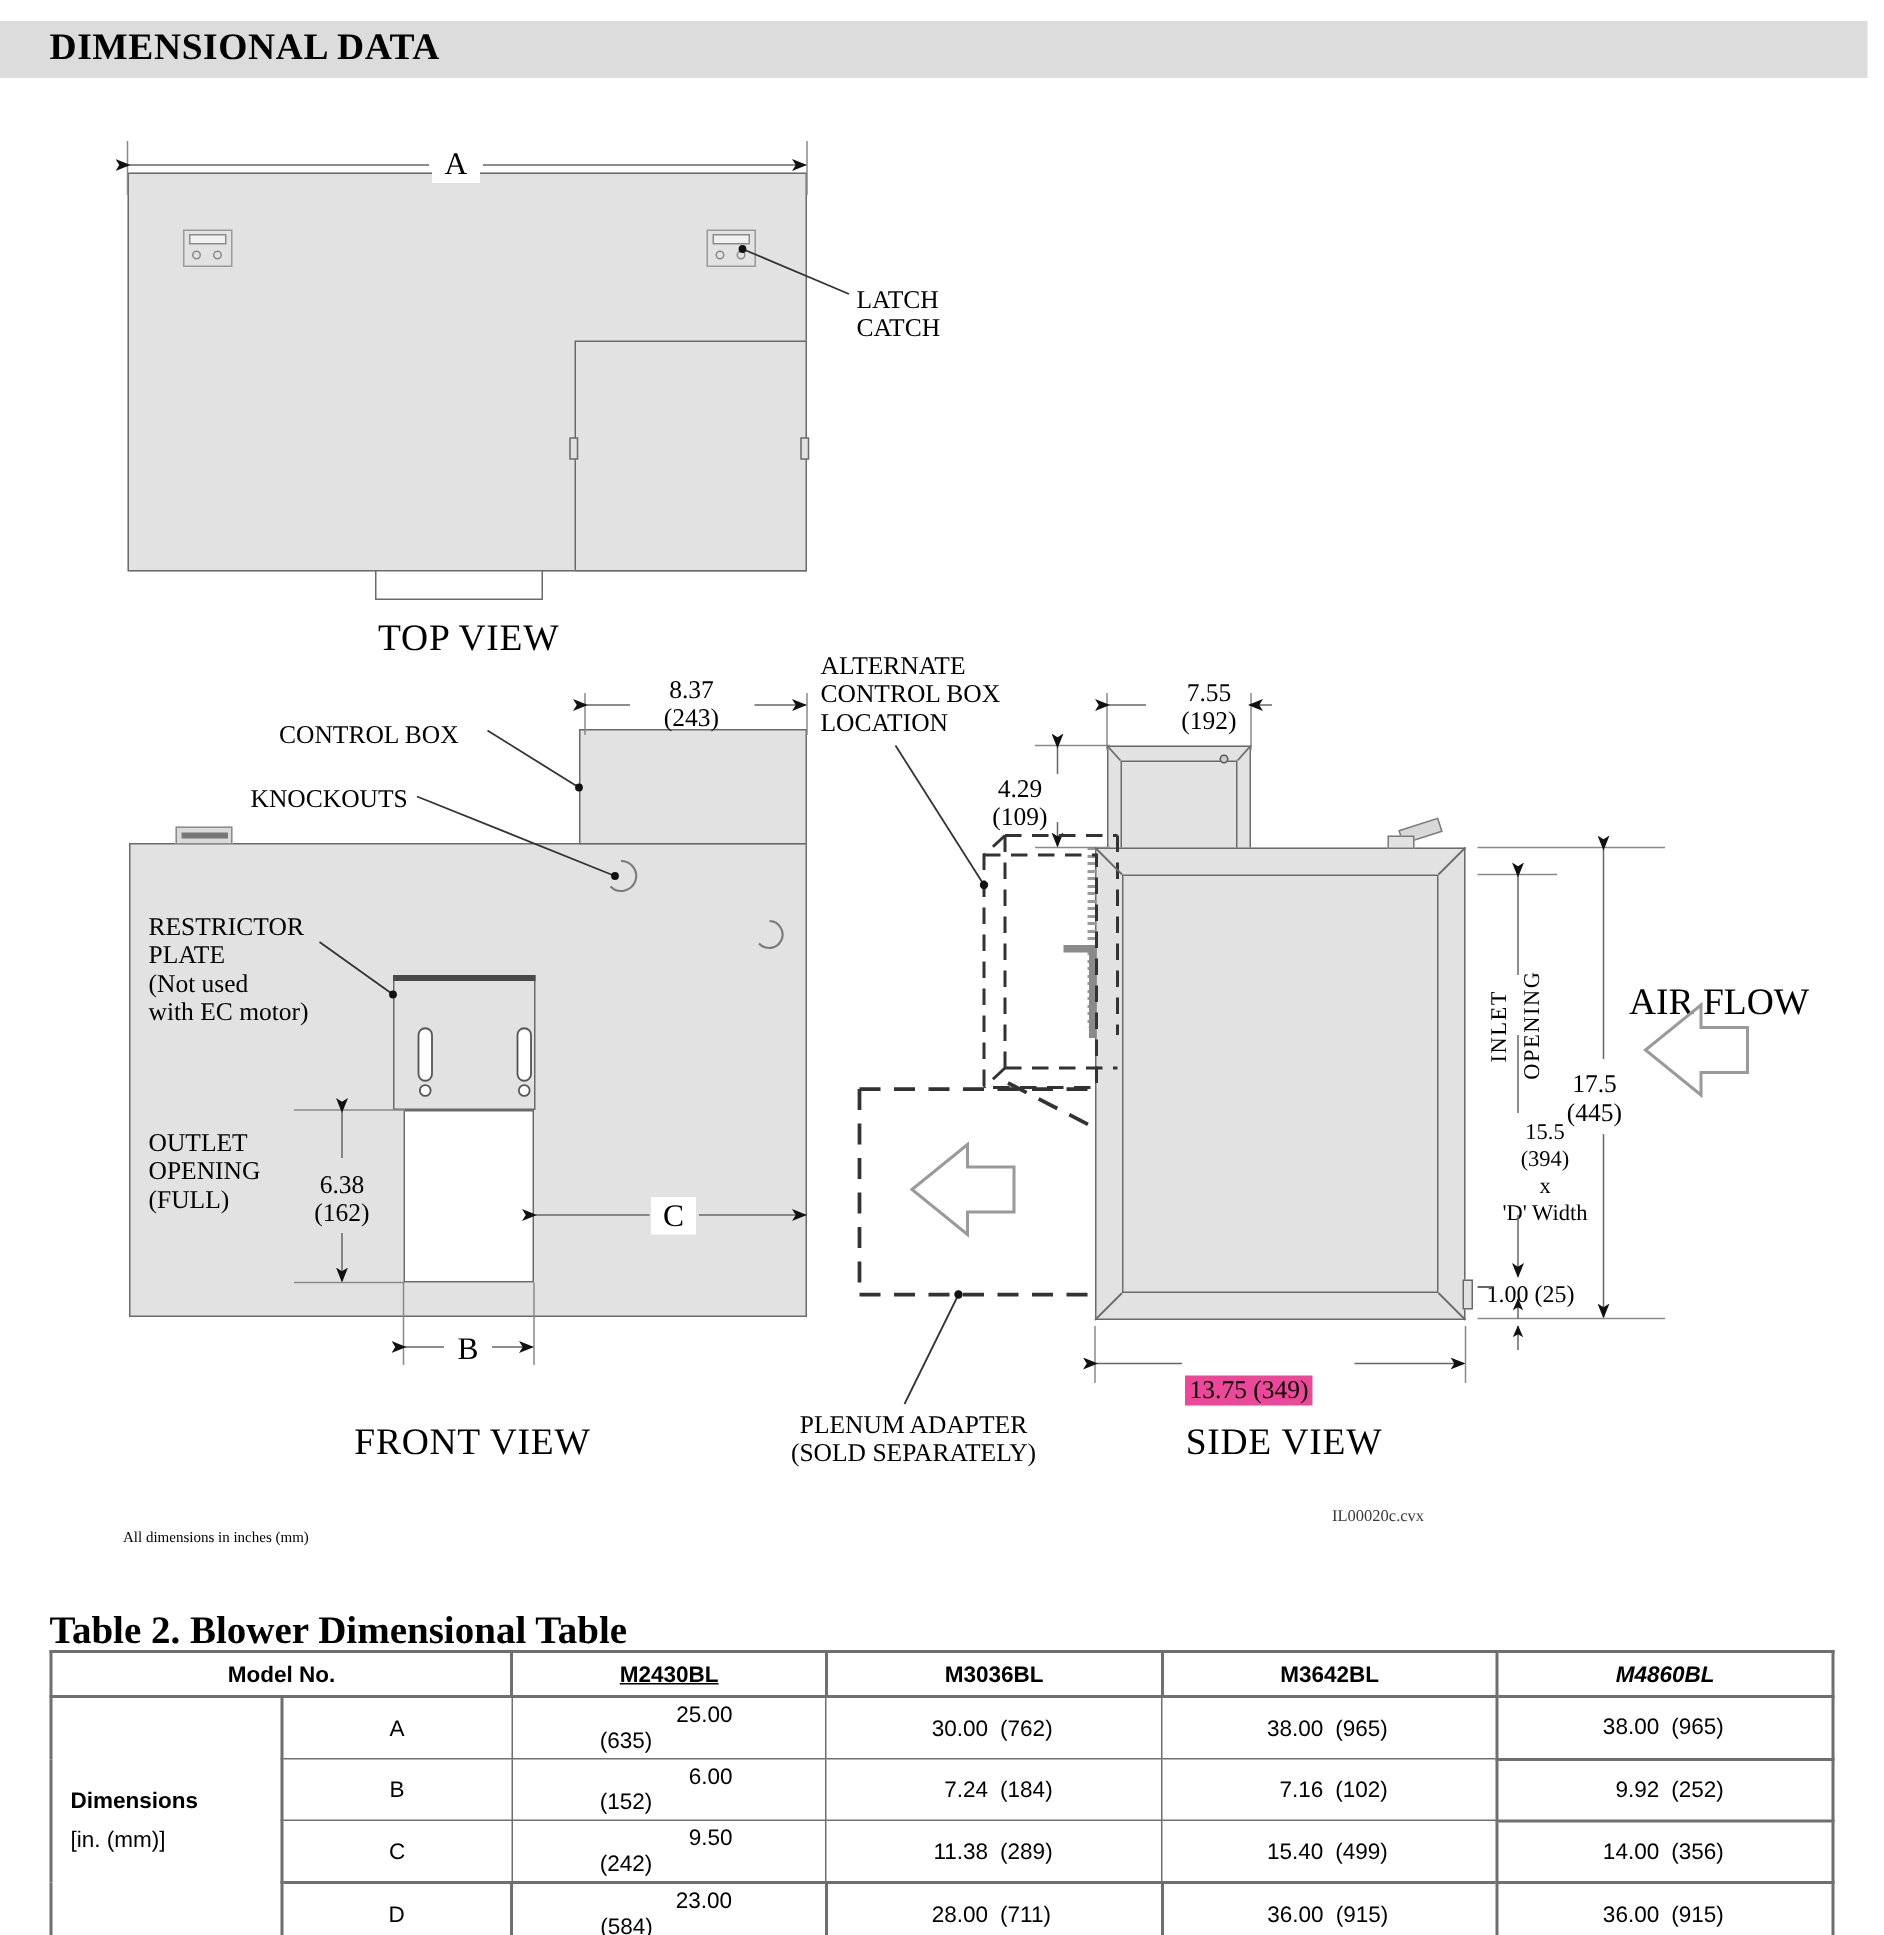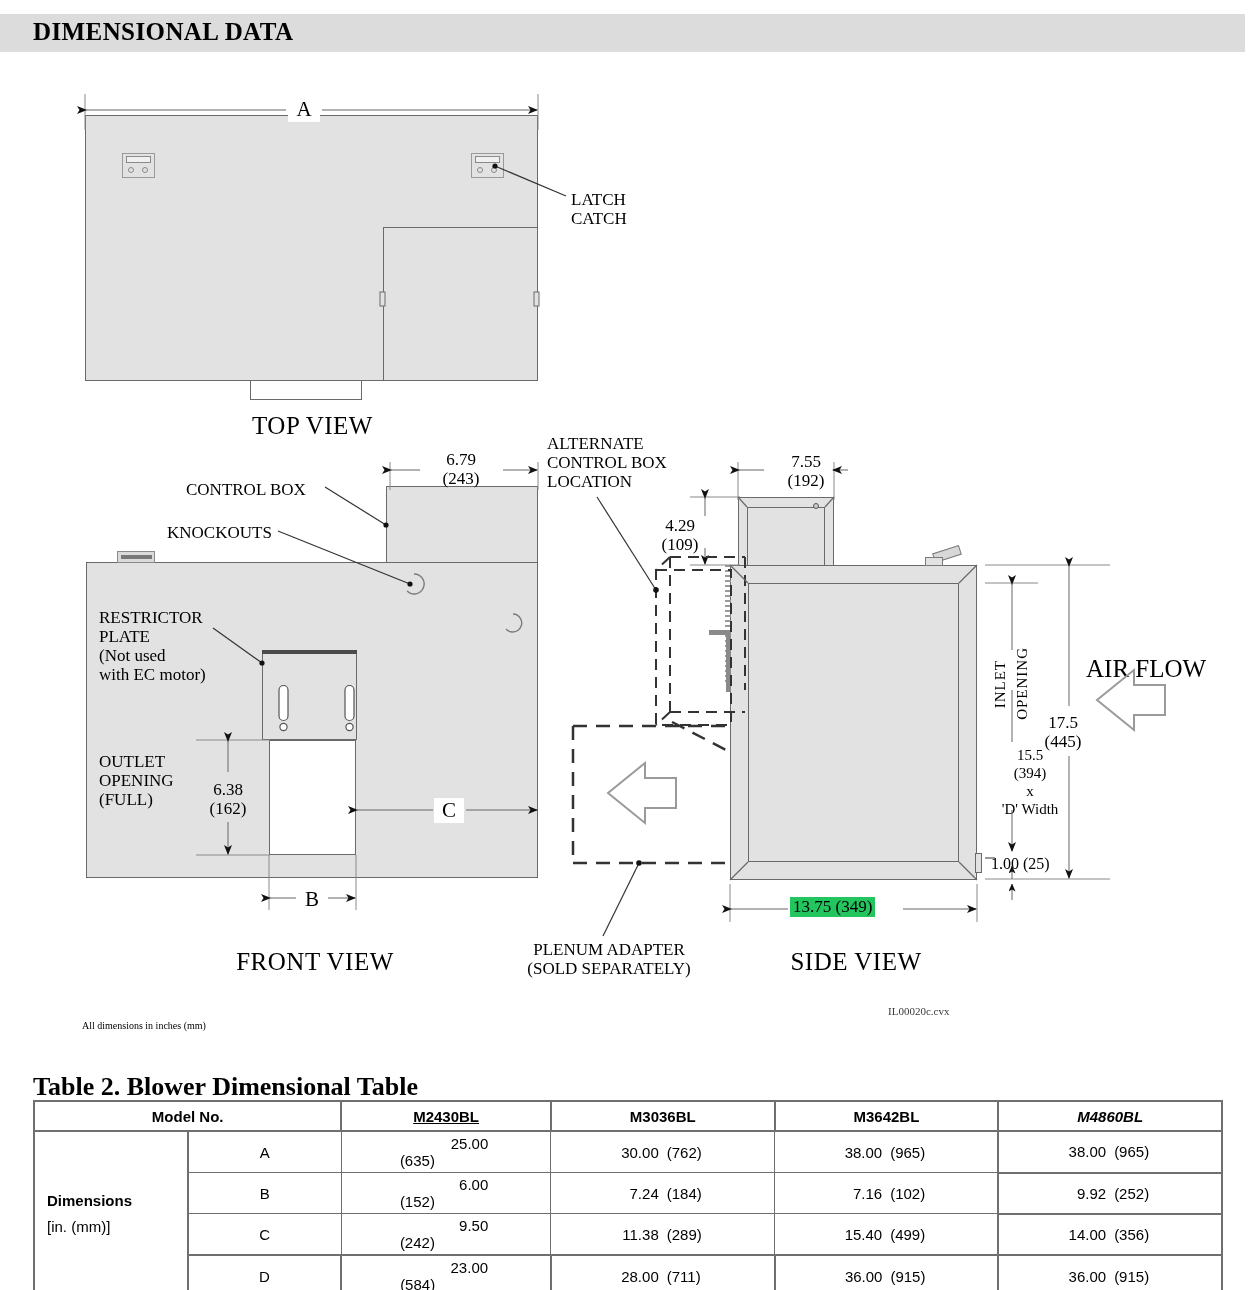--- a/index.html
+++ b/index.html
@@ -195,21 +195,21 @@
 <div class="lbl" style="left:186px; top:480px;">CONTROL BOX</div>
 <div class="lbl" style="left:167px; top:523px;">KNOCKOUTS</div>
 <div class="lbl" style="left:99px; top:608px;">RESTRICTOR
 PLATE
 (Not used
 with EC motor)</div>
 <div class="lbl" style="left:99px; top:752px;">OUTLET
 OPENING
 (FULL)</div>
 
-<div class="dimtxt" style="left:421px; top:450px; width:80px;">6.79
+<div class="dimtxt" style="left:421px; top:450px; width:80px;">8.37
 (243)</div>
 <div class="dimtxt" style="left:196px; top:780px; width:64px;">6.38
 (162)</div>
 <div class="dimletter" style="left:297px; top:887px; width:30px;">B</div>
 <div class="dimletter" style="left:434px; top:798px; width:30px;">C</div>
 
 <div class="viewname" style="left:170px; top:948px; width:290px;">FRONT VIEW</div>
 
 <div class="panel" style="left:738px; top:497px; width:96px; height:70px;"></div>
 <div class="panel" style="left:747px; top:507px; width:78px; height:60px; background:#e2e2e2; border-width:1px;"></div>
@@ -236,21 +236,21 @@
 
 <div style="position:absolute; left:992px; top:660px; font-size:15px; font-family:'Liberation Serif',serif;
             writing-mode:vertical-rl; transform:rotate(180deg); letter-spacing:1px;">INLET</div>
 <div style="position:absolute; left:1014px; top:647px; font-size:15px; font-family:'Liberation Serif',serif;
             writing-mode:vertical-rl; transform:rotate(180deg); letter-spacing:1px;">OPENING</div>
 
 <div class="dimtxt" style="left:766px; top:452px; width:80px;">7.55
 (192)</div>
 <div class="dimtxt" style="left:650px; top:516px; width:60px;">4.29
 (109)</div>
-<div style="position:absolute; left:790px; top:897px; font-size:17px; font-family:'Liberation Serif',serif; background:#22c55e; padding:0 3px; white-space:pre;">13.75 (349)</div>
+<div style="position:absolute; left:790px; top:917px; font-size:17px; font-family:'Liberation Serif',serif; background:#ec4899; padding:0 3px; white-space:pre;">13.75 (349)</div>
 <div class="dimtxt" style="left:1033px; top:713px; width:60px;">17.5
 (445)</div>
 <div class="dimtxt" style="left:990px; top:746px; width:80px; font-size:15px; line-height:18px;">15.5
 (394)
 x
 'D' Width</div>
 <div style="position:absolute; left:991px; top:855px; font-size:16px; font-family:'Liberation Serif',serif; white-space:pre;">1.00 (25)</div>
 
 <div class="viewname" style="left:731px; top:948px; width:250px;">SIDE VIEW</div>
 

